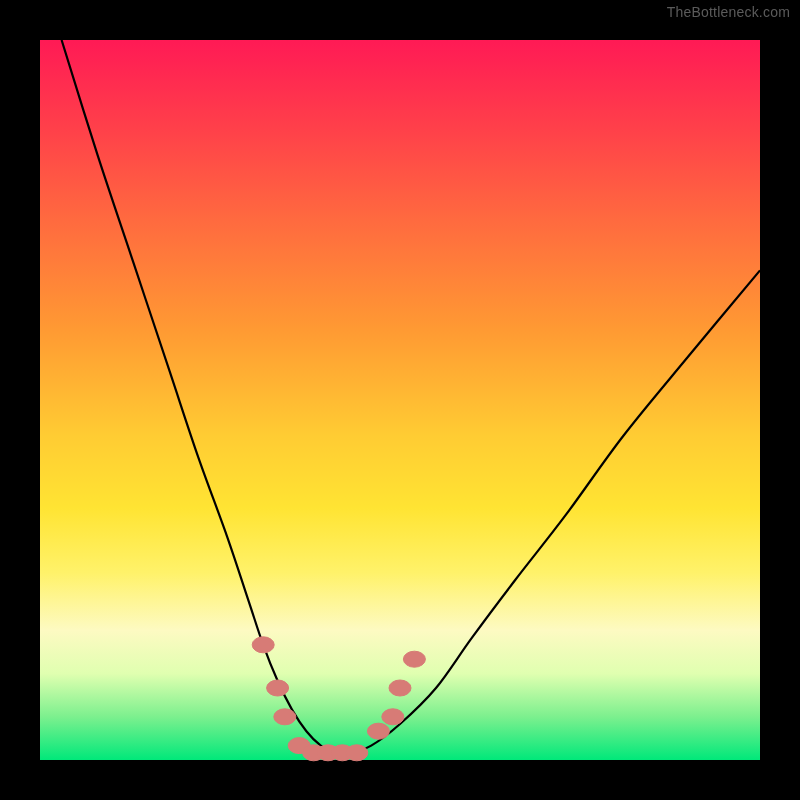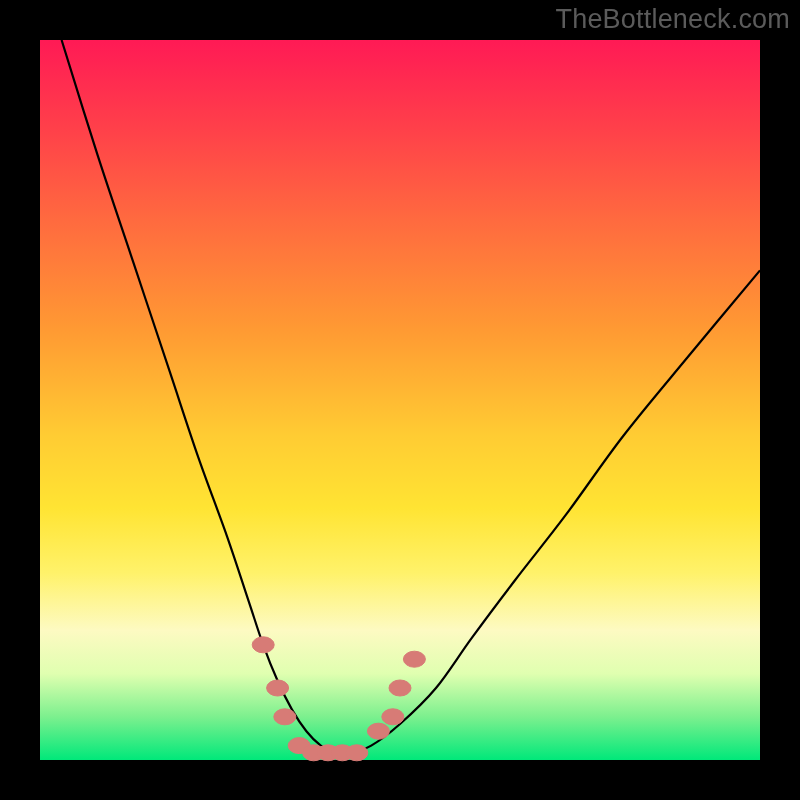--- a/index.html
+++ b/index.html
@@ -34,21 +34,21 @@
       #fdfac2 82%,
       #e0ffb0 88%,
       #7cf08e 94%,
       #00e87a 100%);
   }
   .watermark {
     position: absolute;
     top: 4px;
     right: 10px;
     color: #5b5b5b;
-    font-size: 27px;
+    font-size: 14px;
     letter-spacing: 0.2px;
     user-select: none;
     font-weight: 500;
   }
   svg.curve {
     position: absolute;
     left: 0; top: 0;
     width: 720px;
     height: 720px;
     overflow: visible;

